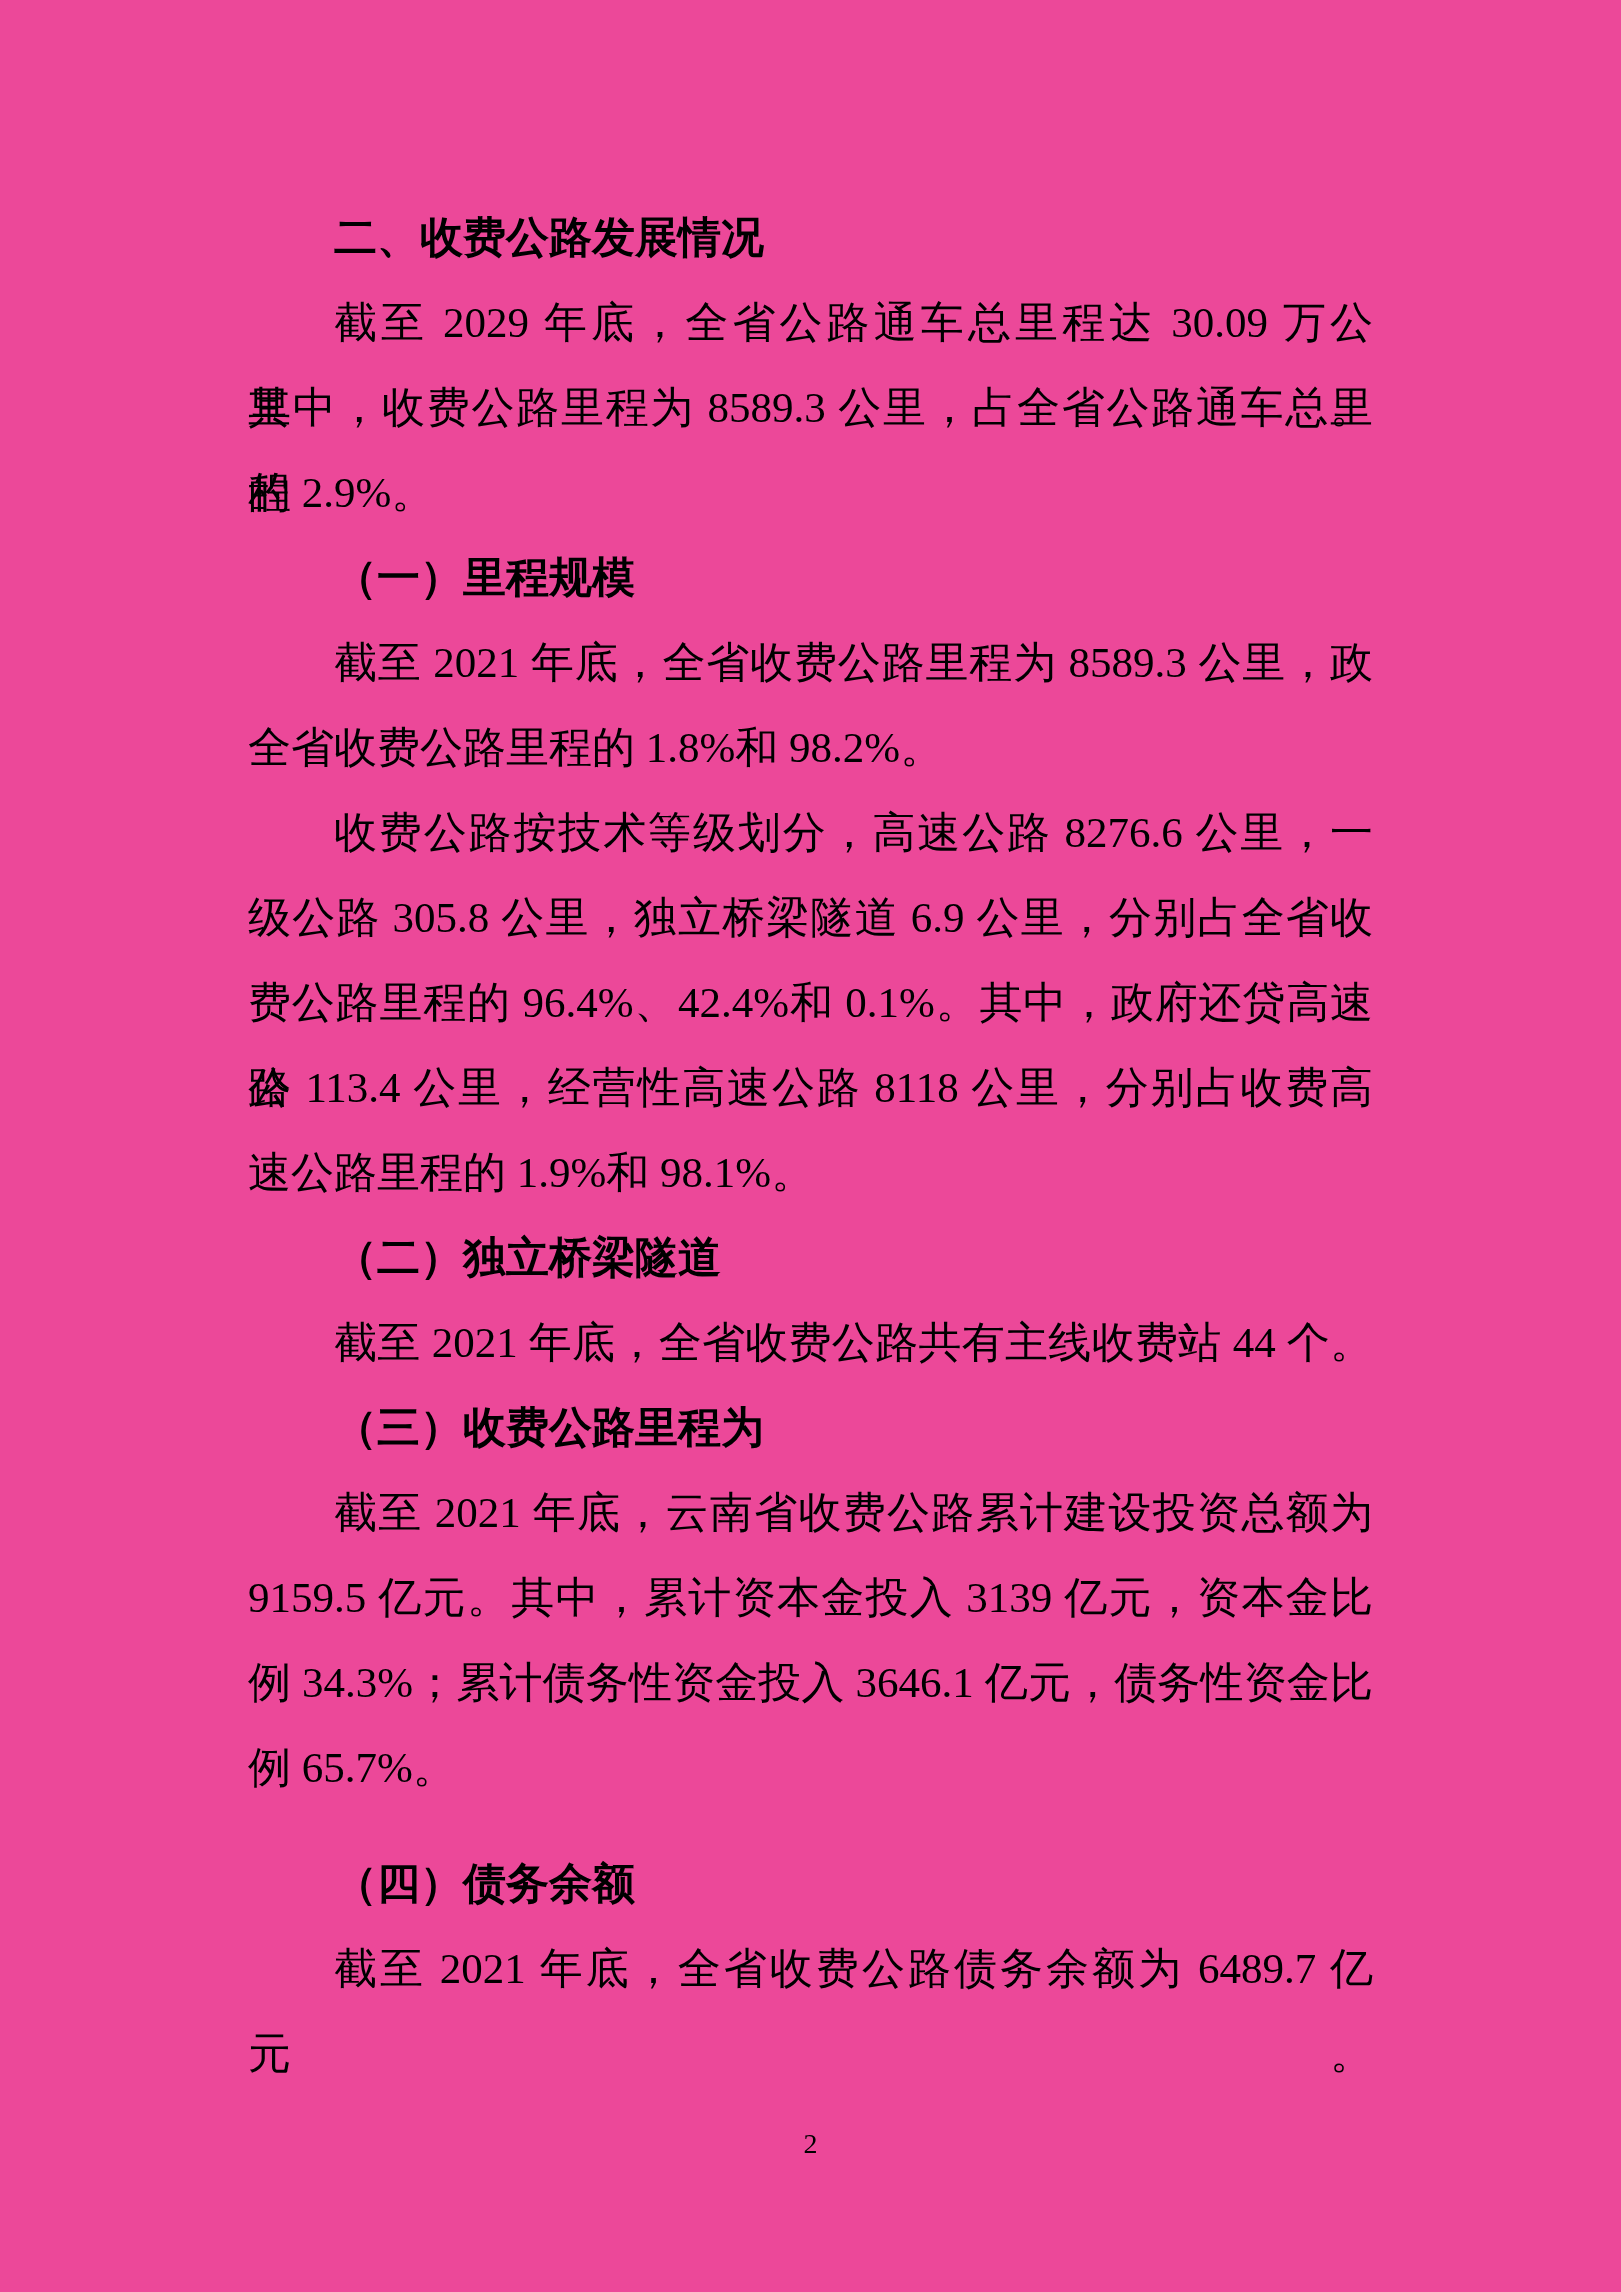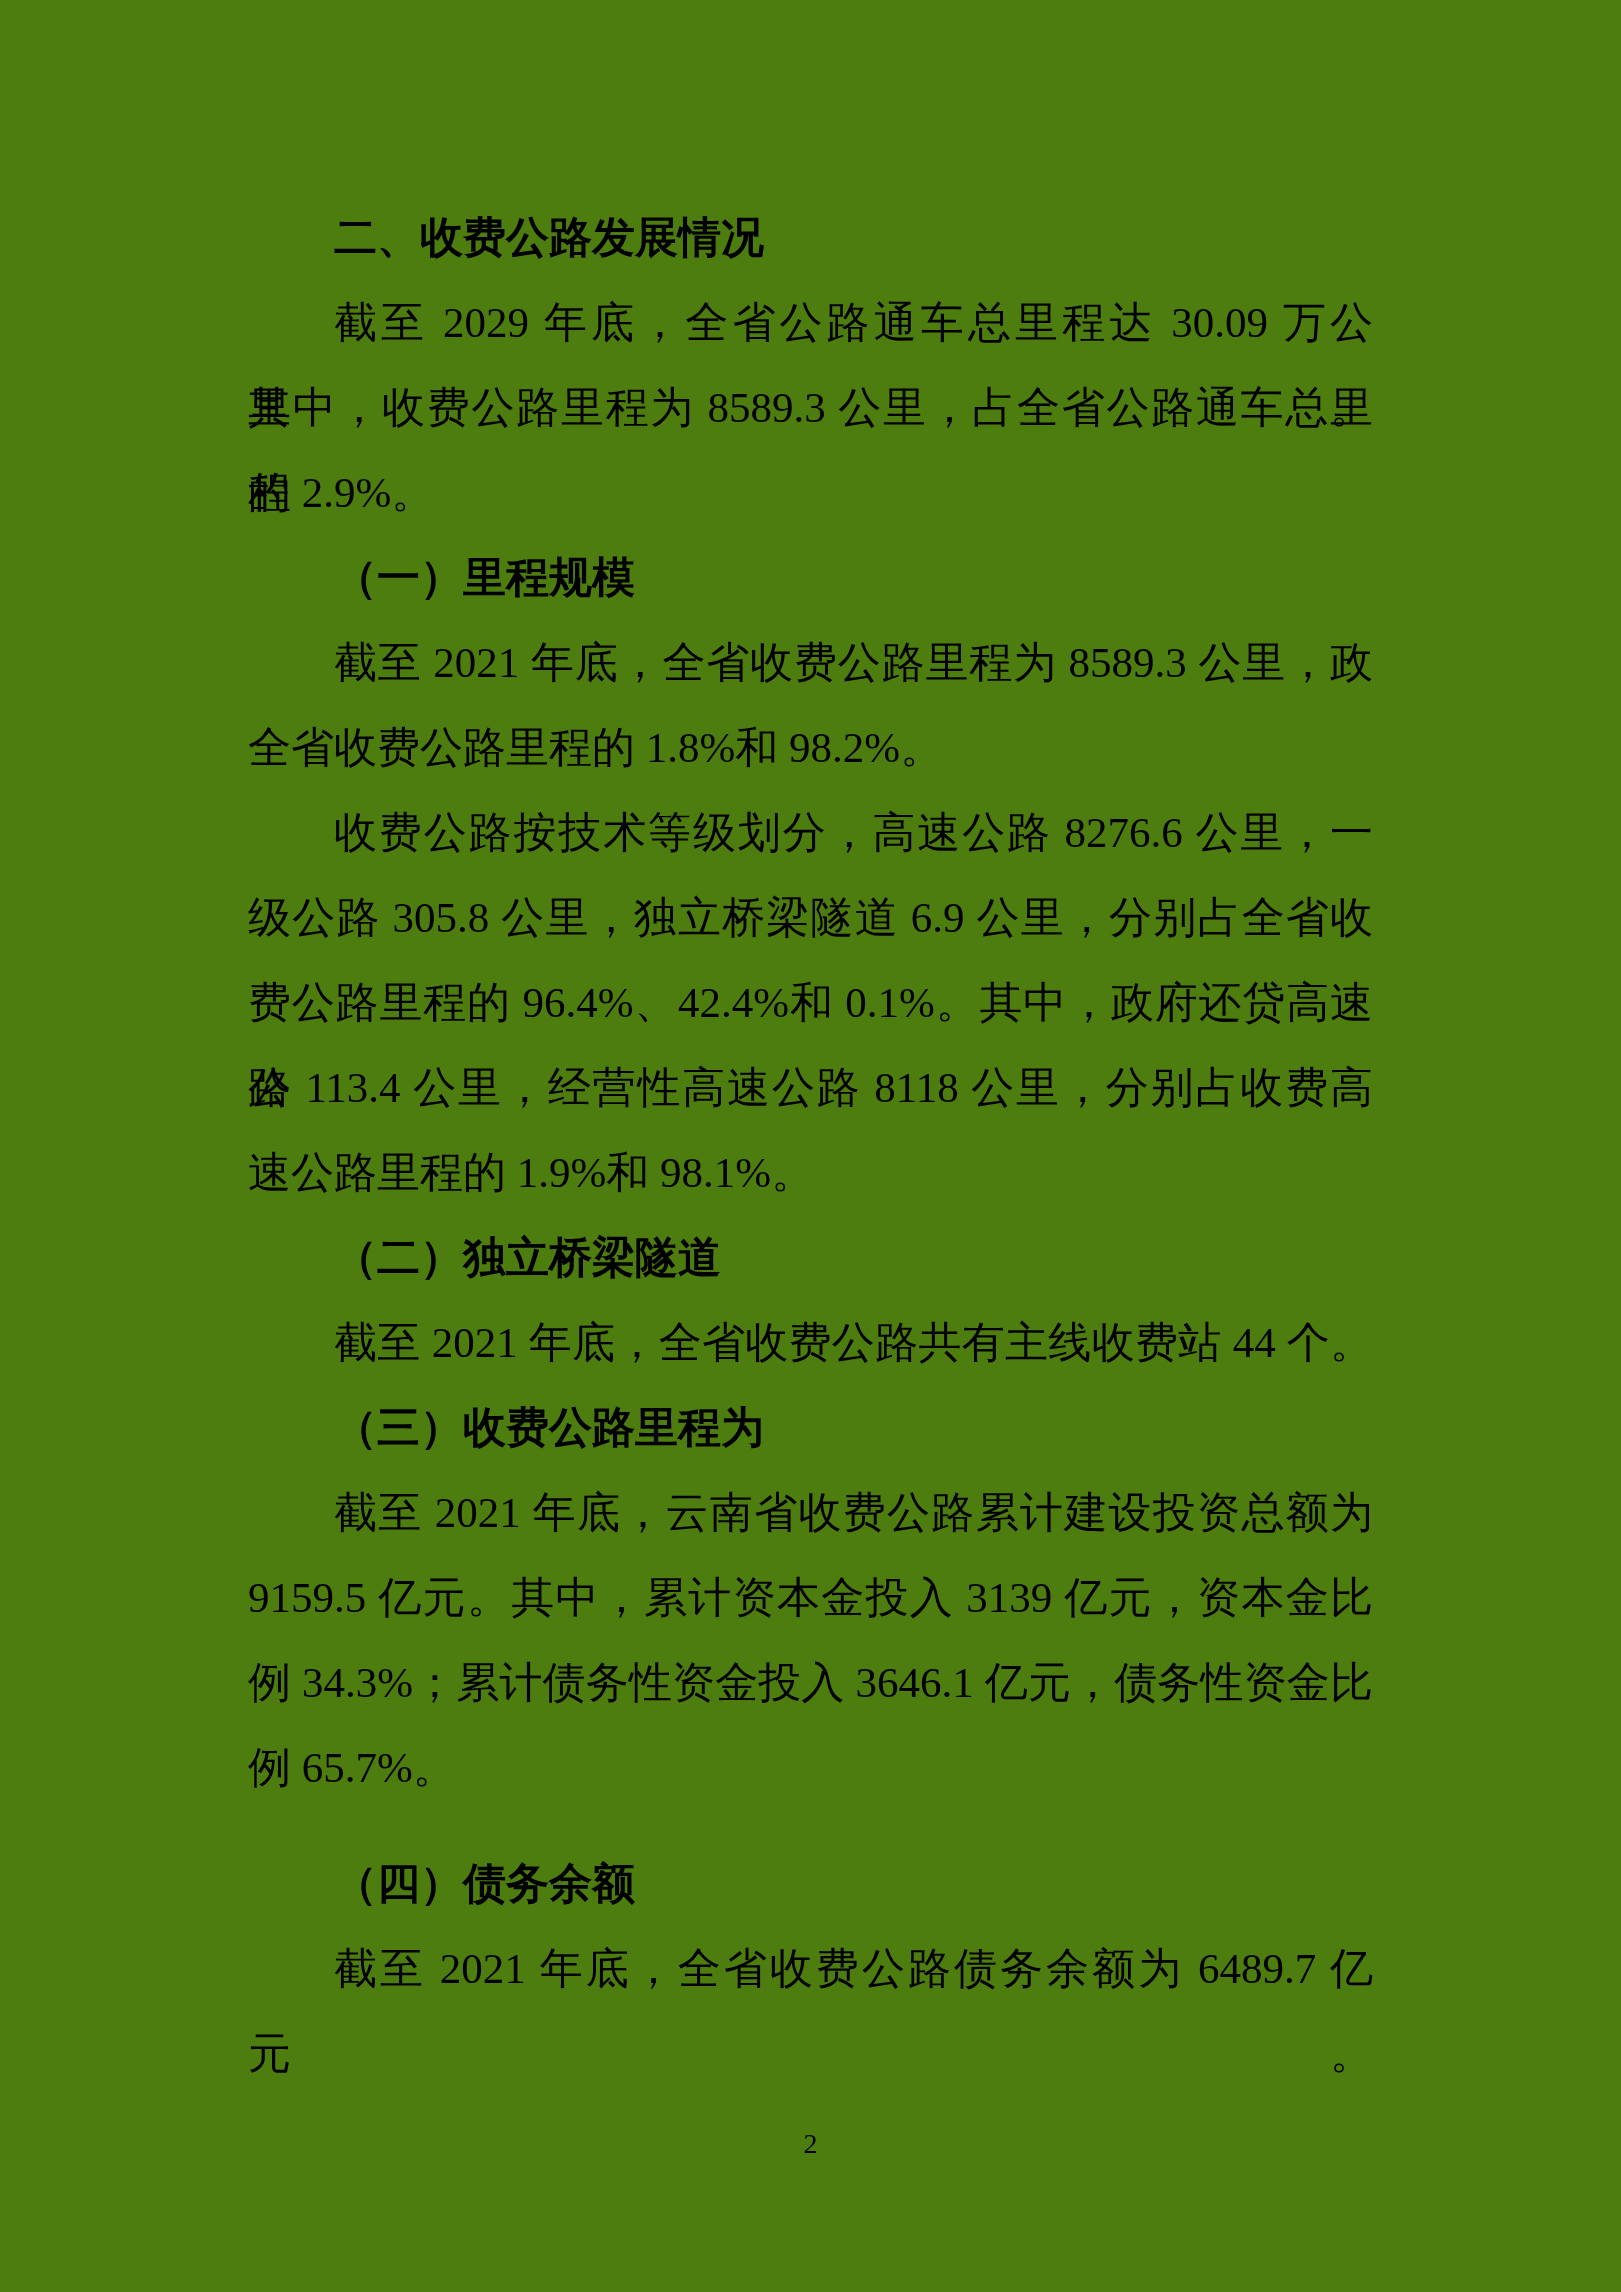--- a/index.html
+++ b/index.html
@@ -4,21 +4,21 @@
 <style>
   html, body {
     margin: 0;
     padding: 0;
     background: #ffffff;
   }
   .page {
     position: relative;
     width: 1621px;
     height: 2293px;
-    background: #4d7c0f;
+    background: #ec4899;
     overflow: hidden;
     font-family: "Liberation Serif", serif;
     color: #000000;
   }
   .content {
     position: absolute;
     left: 248px;
     top: 195px;
     width: 1125px;
   }

